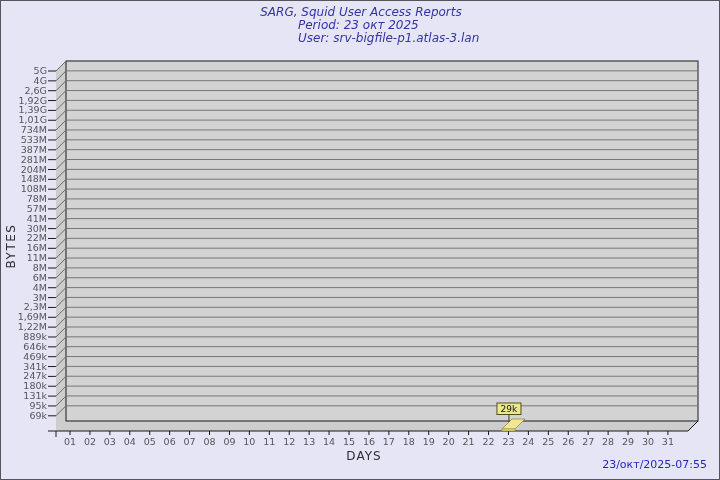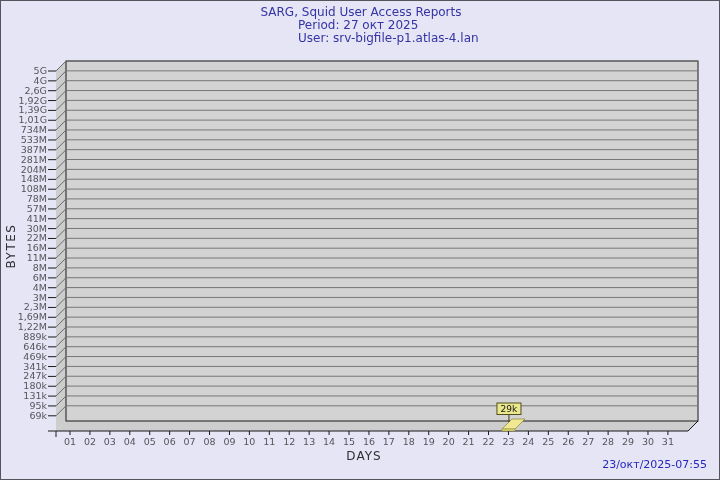--- a/index.html
+++ b/index.html
@@ -6,40 +6,40 @@
   .screen{
     position:relative;
     width:720px;height:480px;
     box-sizing:border-box;
     background:var(--page-bg,#e5e5f6);
     border:1px solid var(--page-border,#54545c);
     font-family:"DejaVu Sans","Liberation Sans",sans-serif;
     overflow:hidden;
   }
   .title-block{position:absolute;top:5px;left:0;width:720px;line-height:13px;
-    font-size:12px;color:var(--title-color,#3434a4);}
+    font-size:12px;color:var(--title-color,#3434a4);font-style:italic;}
   .title-line1{text-align:center;width:100%;}
   .title-sub{position:absolute;left:297px;white-space:nowrap;}
   .title-line2{top:13px;}
   .title-line3{top:26px;}
   .chart-svg{position:absolute;left:0;top:0;}
   .timestamp{
     position:absolute;right:12px;bottom:8px;
     font-size:11px;color:var(--ts-color,#2626bb);white-space:nowrap;
   }
 </style>
 </head>
 <body>
 
 <div class="screen">
 
   <div class="title-block">
     <div class="title-line1">SARG, Squid User Access Reports</div>
-    <div class="title-sub title-line2">Period: 27 окт 2025</div>
-    <div class="title-sub title-line3">User: srv-bigfile-p1.atlas-4.lan</div>
+    <div class="title-sub title-line2">Period: 23 окт 2025</div>
+    <div class="title-sub title-line3">User: srv-bigfile-p1.atlas-3.lan</div>
   </div>
 
   <svg class="chart-svg" id="chart" width="720" height="480" viewBox="0 0 720 480">
       <polygon points="55,70 65,60 65,420 55,430" fill="#cdcdcd"></polygon>
       <polygon points="55,430 65,420 697,420 687,430" fill="#cdcdcd"></polygon>
       <rect x="65" y="60" width="632" height="360" fill="#d3d3d3" stroke="#1a1a1a" stroke-width="1"></rect>
       <g>
         <line x1="65" y1="60" x2="697" y2="60" stroke="#777777" stroke-width="1"></line>
         <line x1="65" y1="69.85142857142857" x2="697" y2="69.85142857142857" stroke="#777777" stroke-width="1"></line>
         <line x1="65" y1="79.70285714285714" x2="697" y2="79.70285714285714" stroke="#777777" stroke-width="1"></line>

